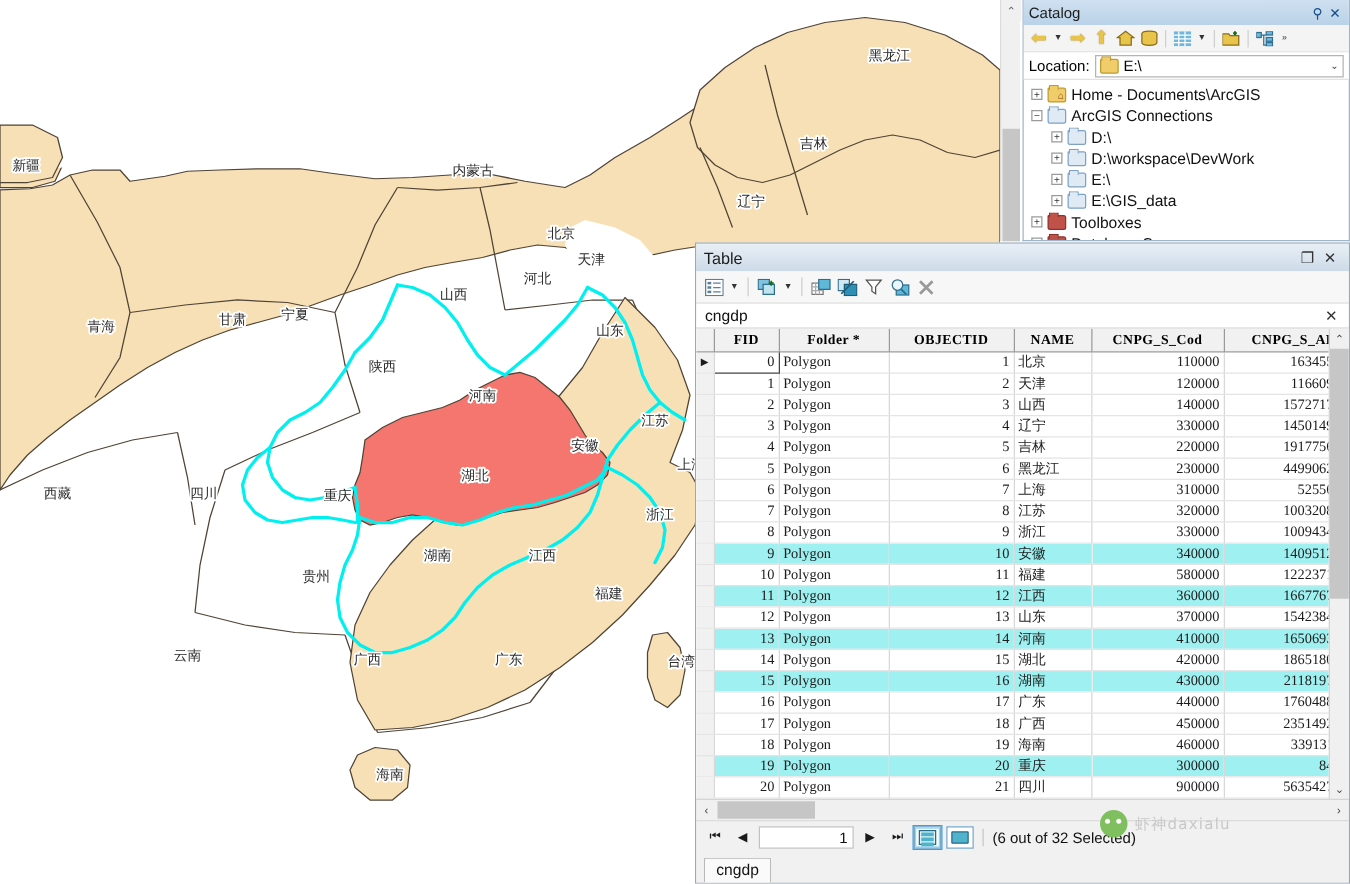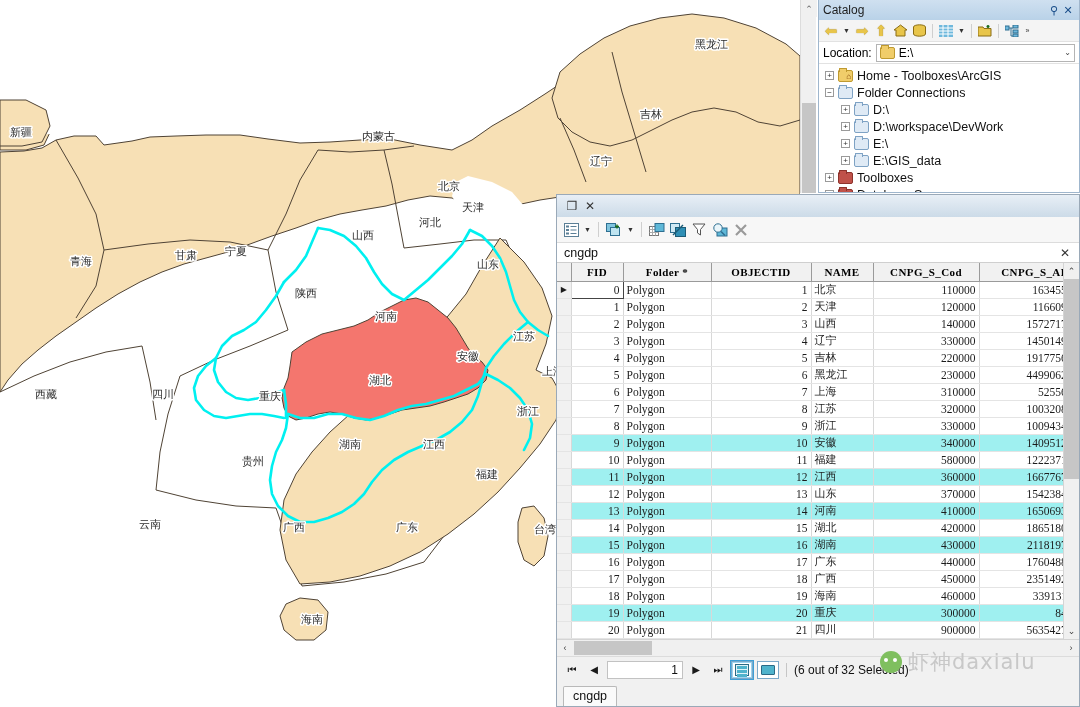--- a/index.html
+++ b/index.html
@@ -193,21 +193,21 @@
     position:absolute;left:880px;top:648px;display:flex;align-items:center;gap:6px;
     pointer-events:none;
   }
   #wm-logo{
     width:22px;height:22px;border-radius:50%;
     background:#7fbf5f;position:relative;flex:none;
   }
   #wm-logo::before{content:"";position:absolute;left:4px;top:7px;width:4px;height:4px;border-radius:50%;background:#fff;}
   #wm-logo::after{content:"";position:absolute;left:13px;top:7px;width:4px;height:4px;border-radius:50%;background:#fff;}
   #wm-text{
-    font-family:"DejaVu Sans", sans-serif;font-size:21px;color:#c8c8c8;
+    font-family:"DejaVu Sans", sans-serif;font-size:12px;color:#c8c8c8;
     letter-spacing:1px;white-space:nowrap;
   }
 </style>
 </head>
 <body>
 
 <div id="map-canvas">
   <svg width="800" height="707" viewBox="0 0 800 707" xmlns="http://www.w3.org/2000/svg">
     <defs>
       <style>
@@ -405,26 +405,26 @@
       <span class="dd">⌄</span>
     </span>
   </div>
 
   <div class="cat-tree" id="catalog-tree">
       <div class="tnode" style="padding-left: 0px;">
         <span class="tplus">+</span>
         <span class="folder">
           <span class="mk">⌂</span>
         </span>
-        <span>Home - Toolboxes\ArcGIS</span>
+        <span>Home - Documents\ArcGIS</span>
       </div>
       <div class="tnode" style="padding-left: 0px;">
         <span class="tplus">−</span>
         <span class="folder blue"></span>
-        <span>Folder Connections</span>
+        <span>ArcGIS Connections</span>
       </div>
       <div class="tnode" style="padding-left: 16px;">
         <span class="tplus">+</span>
         <span class="folder blue"></span>
         <span>D:\</span>
       </div>
       <div class="tnode" style="padding-left: 16px;">
         <span class="tplus">+</span>
         <span class="folder blue"></span>
         <span>D:\workspace\DevWork</span>
@@ -447,20 +447,21 @@
       <div class="tnode" style="padding-left: 0px;">
         <span class="tplus">+</span>
         <span class="folder red"></span>
         <span>Database Servers</span>
       </div>
     </div>
 </div>
 
 <div id="tablewin">
   <div class="tw-title">
+    <span class="t">Table</span>
     <span class="btn">❐</span>
     <span class="btn">✕</span>
   </div>
 
   <div class="tw-toolbar">
     <span class="ti">
       <svg width="15" height="14" viewBox="0 0 15 14">
           <rect x="0.5" y="0.5" width="14" height="13" fill="#fff" stroke="#5b7f96"></rect>
           <g fill="#5b7f96">
             <rect x="2" y="2.5" width="3" height="2"></rect>

